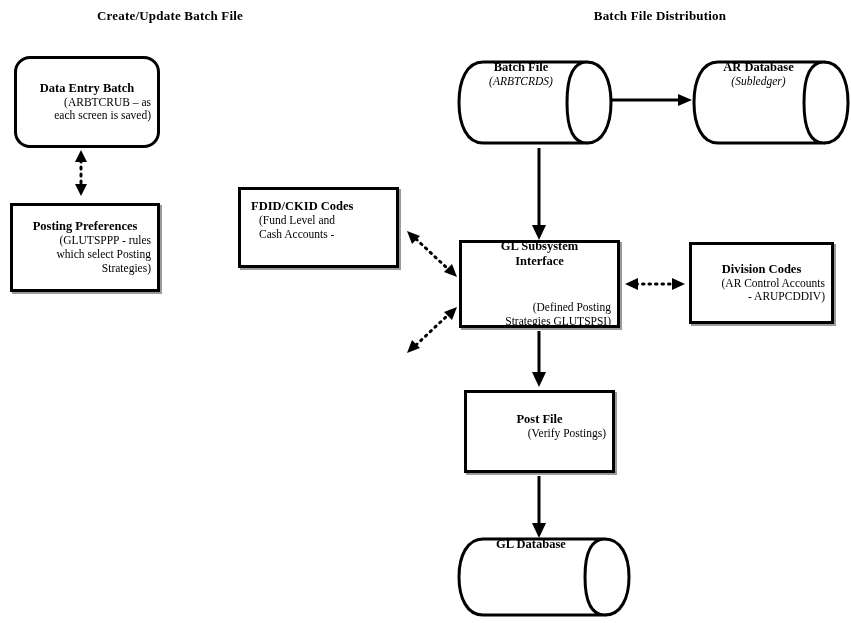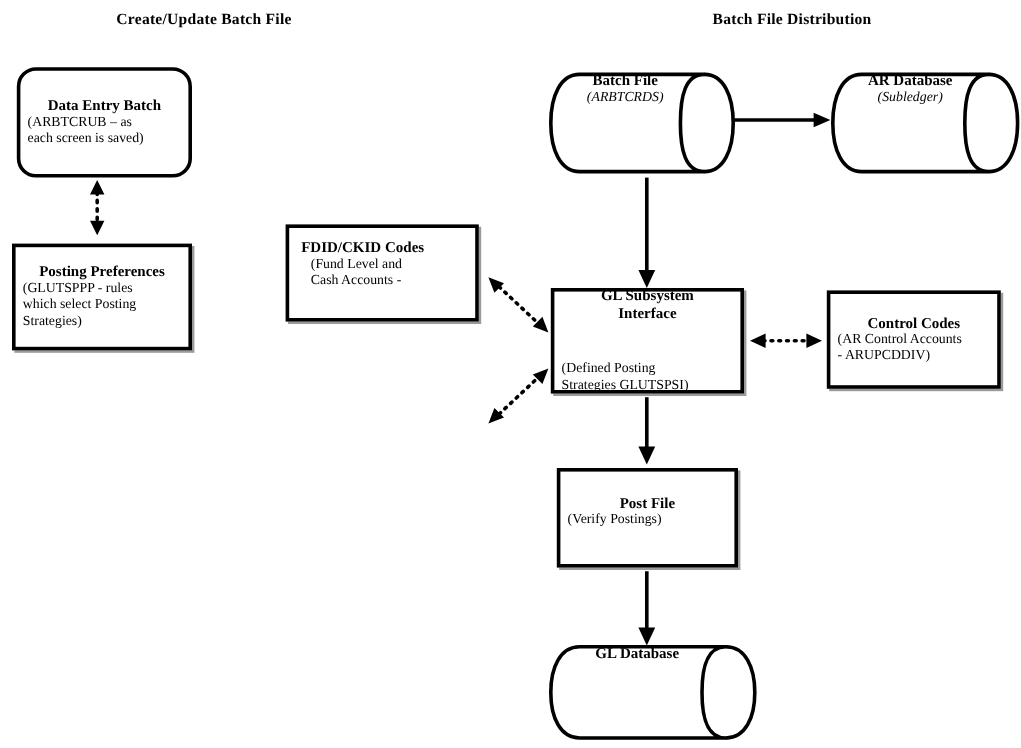--- a/index.html
+++ b/index.html
@@ -48,21 +48,21 @@
   }
   .node .title {
     font-weight: bold;
     font-size: 12.5px;
     line-height: 1.18;
     text-align: center;
   }
   .node .sub {
     font-size: 11.5px;
     line-height: 1.2;
-    text-align: left;
+    text-align: right;
   }
   .node.left-text .title,
   .node.left-text .sub {
     text-align: left;
     padding-left: 12px;
   }
   .node.top-align {
     justify-content: flex-start;
     padding-top: 9px;
   }
@@ -210,21 +210,21 @@
 
   <div class="connector" style="left:622px; top:272px;">
     <svg width="66" height="24" viewBox="0 0 66 24">
       <line x1="14" y1="12" x2="52" y2="12" stroke="#000" stroke-width="3" stroke-dasharray="1.5 5" stroke-linecap="round"></line>
       <polygon points="3,12 16,6 16,18" fill="#000"></polygon>
       <polygon points="63,12 50,6 50,18" fill="#000"></polygon>
     </svg>
   </div>
 
   <div class="node" style="left:689px; top:242px; width:145px; height:82px;">
-    <div class="title">Control Codes</div>
+    <div class="title">Division Codes</div>
     <div class="sub" style="white-space:pre-line;">(AR Control Accounts
 - ARUPCDDIV)</div>
   </div>
 
   <div class="connector" style="left:527px; top:329px;">
     <svg width="24" height="60" viewBox="0 0 24 60">
       <line x1="12" y1="2" x2="12" y2="46" stroke="#000" stroke-width="3"></line>
       <polygon points="12,58 5,43 19,43" fill="#000"></polygon>
     </svg>
   </div>

